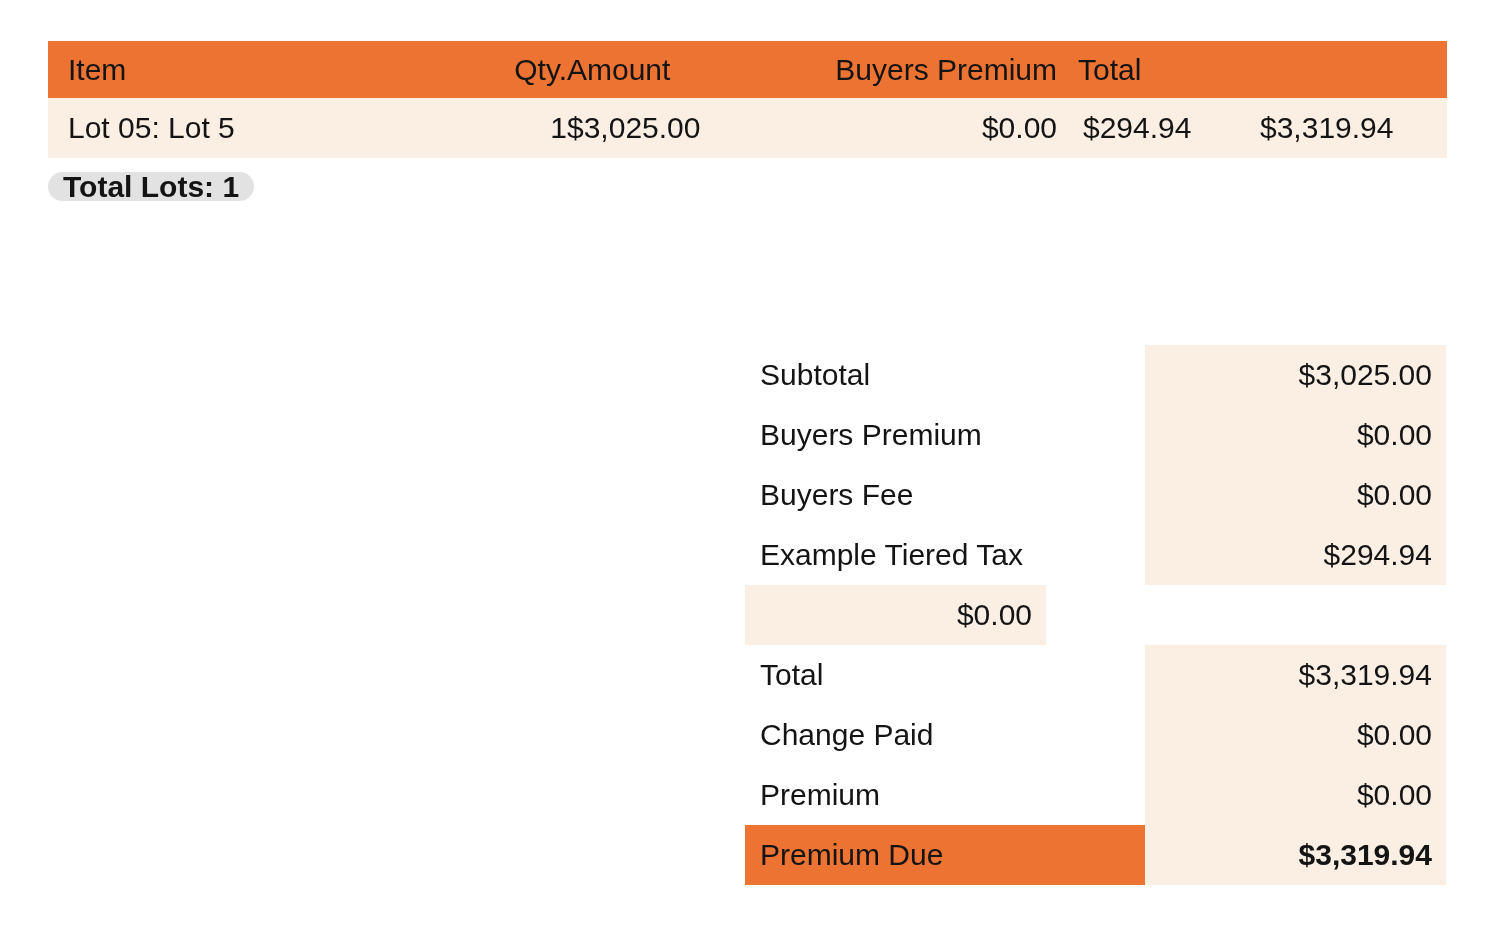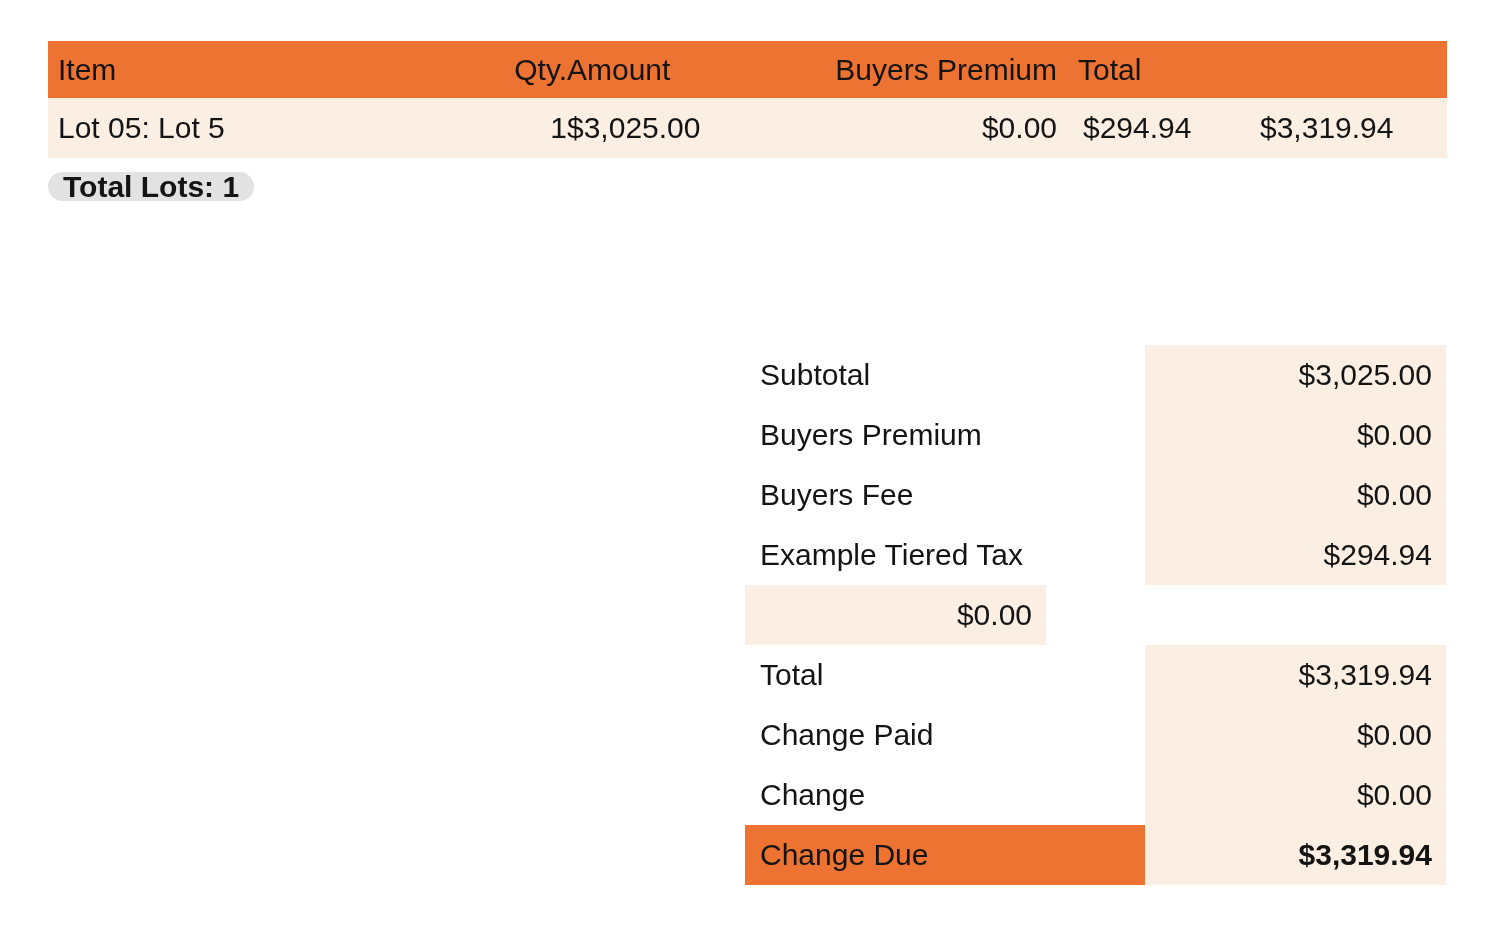--- a/index.html
+++ b/index.html
@@ -35,21 +35,21 @@
   }
   .trow.head {
     height: 57px;
     background: var(--accent);
   }
   .trow.body {
     height: 60px;
     background: var(--peach);
   }
   .cell { white-space: nowrap; overflow: hidden; }
-  .c-item  { padding-left: 10px; text-align: left; }
+  .c-item  { padding-left: 20px; text-align: left; }
   .c-qty   { text-align: right; }
   .c-amt   { }
   .c-bp    { text-align: right; }
   .c-tax   { padding-left: 26px; text-align: left; }
   .c-total { padding-left: 21px; text-align: left; }
 
   
   .total-lots-pill {
     position: absolute;
     left: 48px;
@@ -152,22 +152,22 @@
     <div class="s-label">Total</div>
     <div class="s-value">$3,319.94</div>
   </div>
 
   <div class="srow">
     <div class="s-label">Change Paid</div>
     <div class="s-value">$0.00</div>
   </div>
 
   <div class="srow">
-    <div class="s-label">Change</div>
+    <div class="s-label">Premium</div>
     <div class="s-value">$0.00</div>
   </div>
 
   <div class="srow highlight">
-    <div class="s-label">Change Due</div>
+    <div class="s-label">Premium Due</div>
     <div class="s-value">$3,319.94</div>
   </div>
 
 </div>
 
 </body></html>

